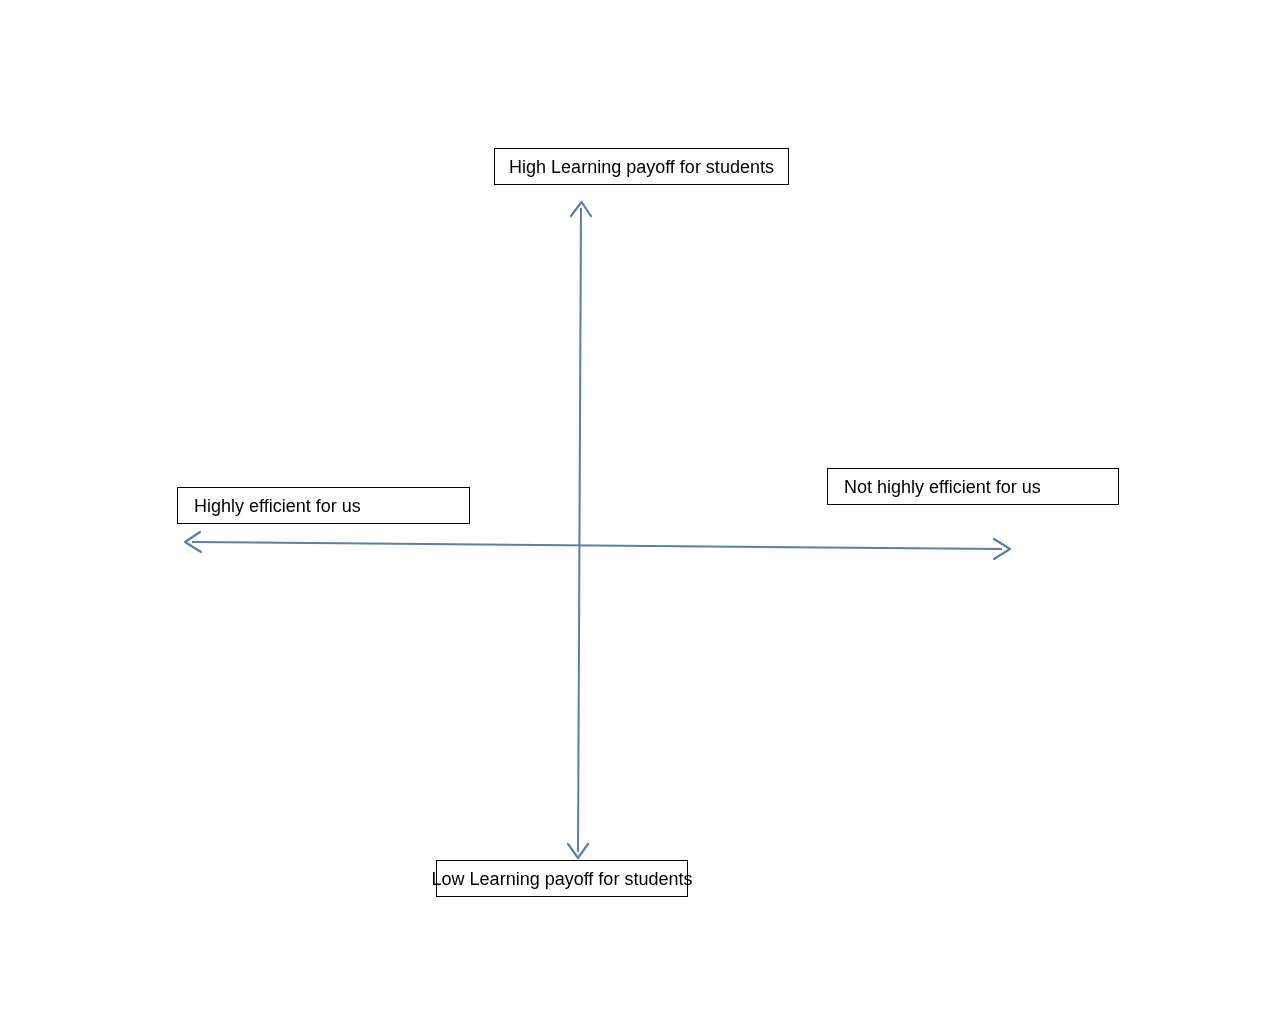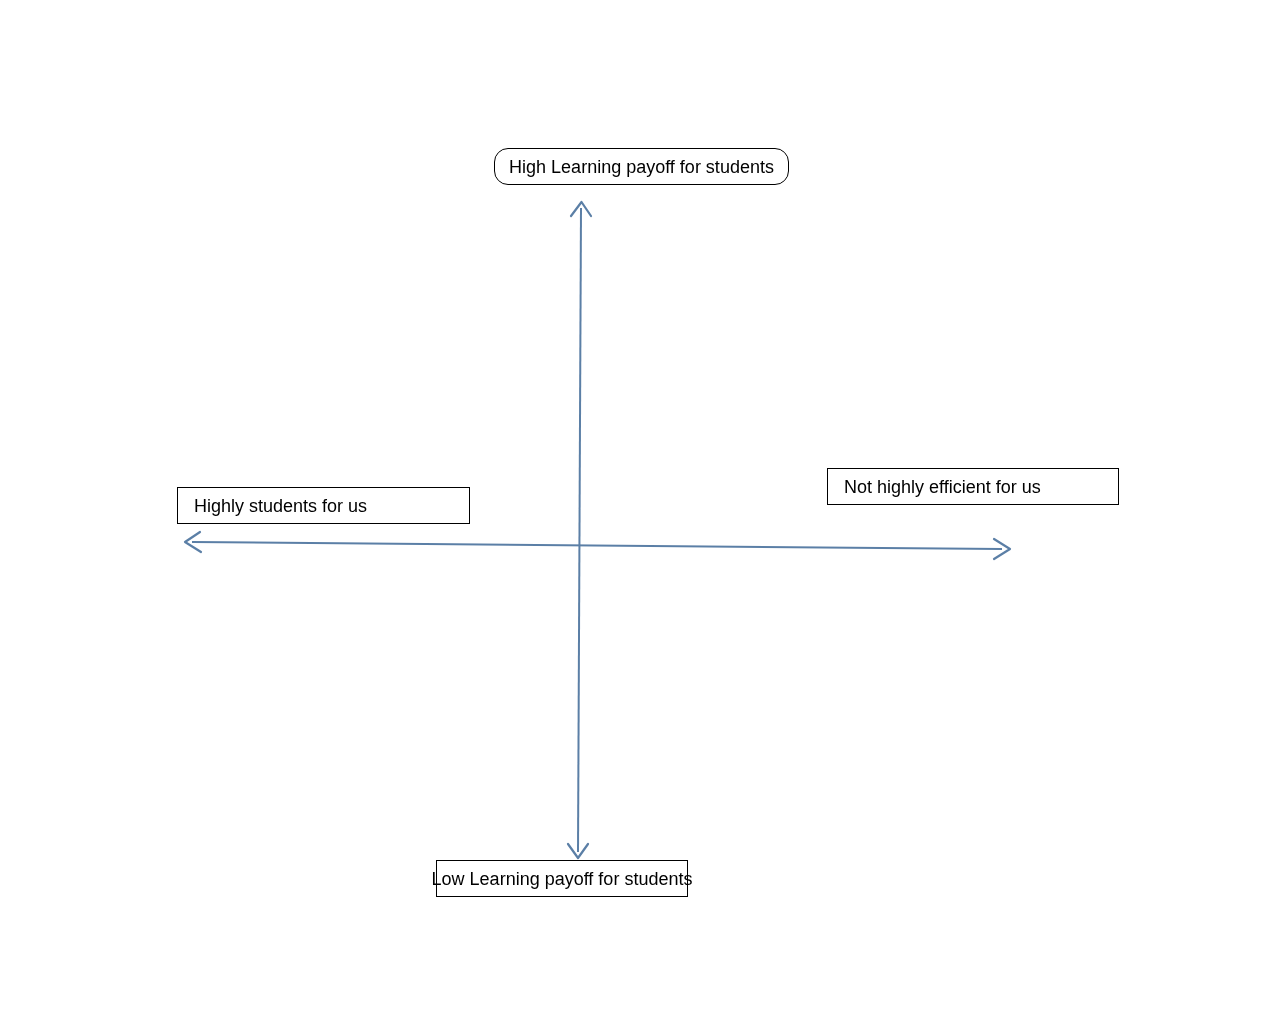--- a/index.html
+++ b/index.html
@@ -39,21 +39,20 @@
   }
   .label-box.left {
     justify-content: flex-start;
     padding-left: 16px;
   }
   #label-top {
     left: 494px;
     top: 148px;
     width: 295px;
     height: 37px;
-    border-radius: 14px;
   }
   #label-bottom {
     left: 436px;
     top: 860px;
     width: 252px;
     height: 37px;
   }
   #label-left {
     left: 177px;
     top: 487px;
@@ -89,20 +88,20 @@
 
   <div id="label-top" class="label-box center">
     <span>High Learning payoff for students</span>
   </div>
 
   <div id="label-right" class="label-box left">
     <span>Not highly efficient for us</span>
   </div>
 
   <div id="label-left" class="label-box left">
-    <span>Highly students for us</span>
+    <span>Highly efficient for us</span>
   </div>
 
   <div id="label-bottom" class="label-box center">
     <span>Low Learning payoff for students</span>
   </div>
 
 </div>
 
 </body></html>

